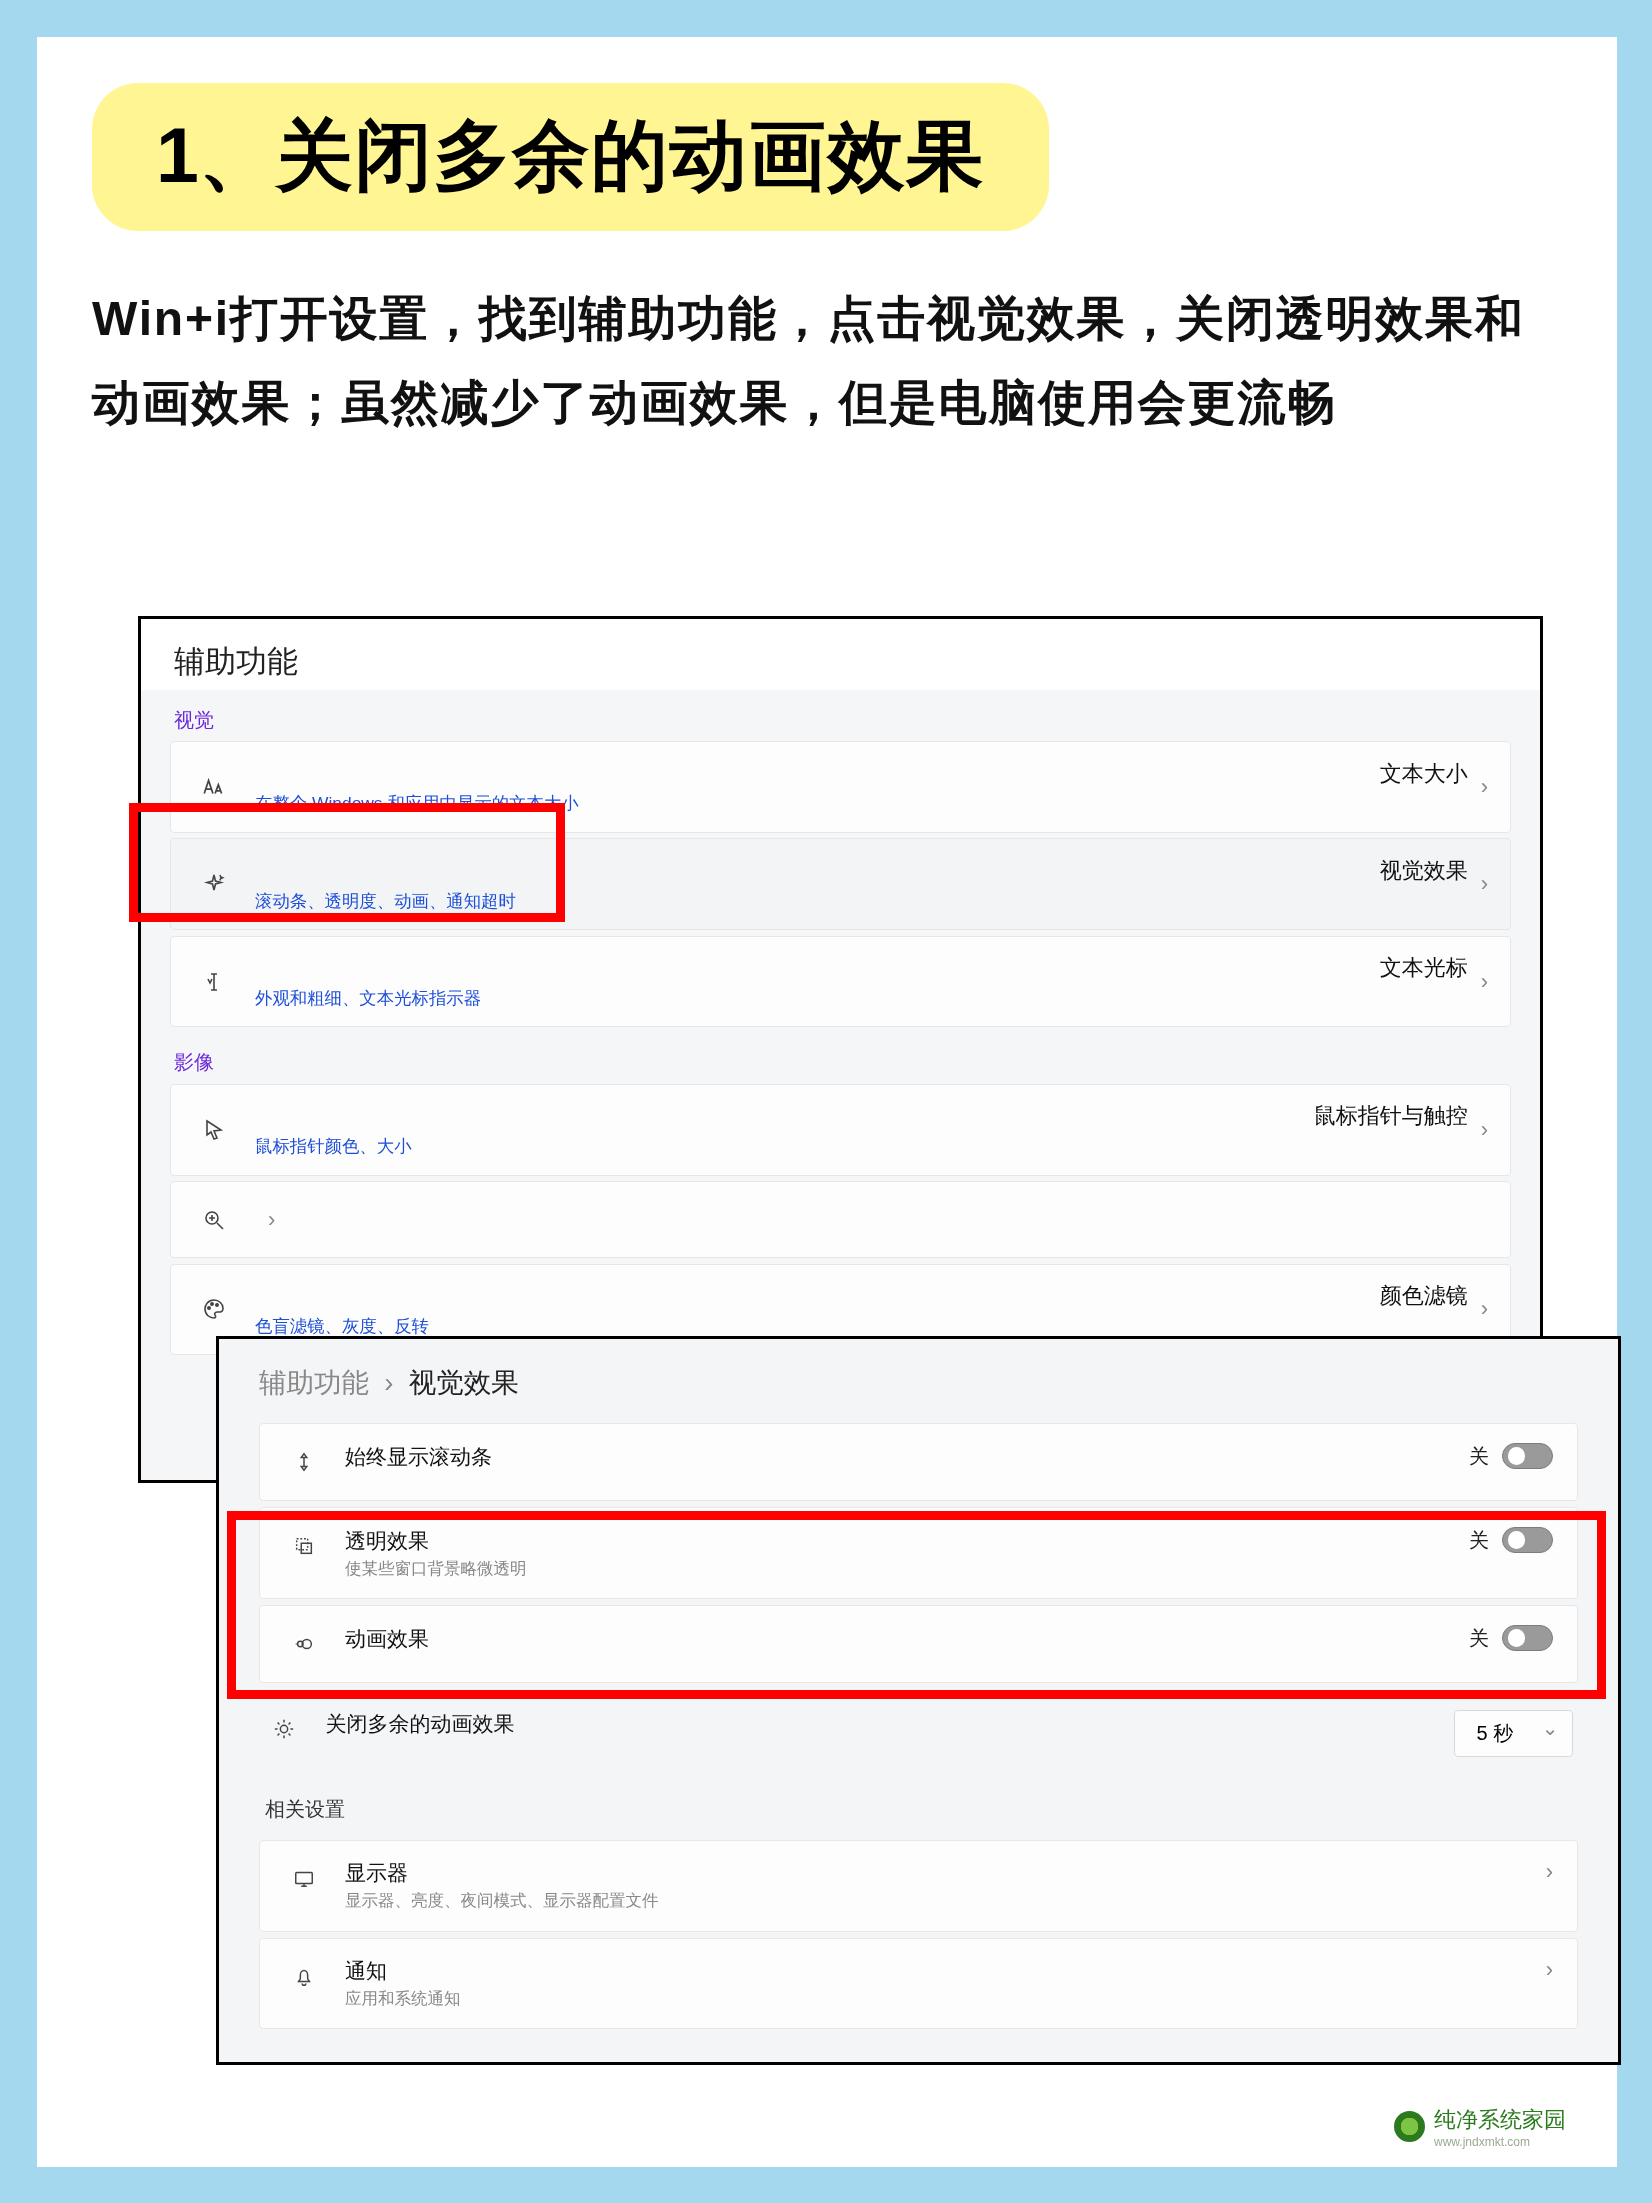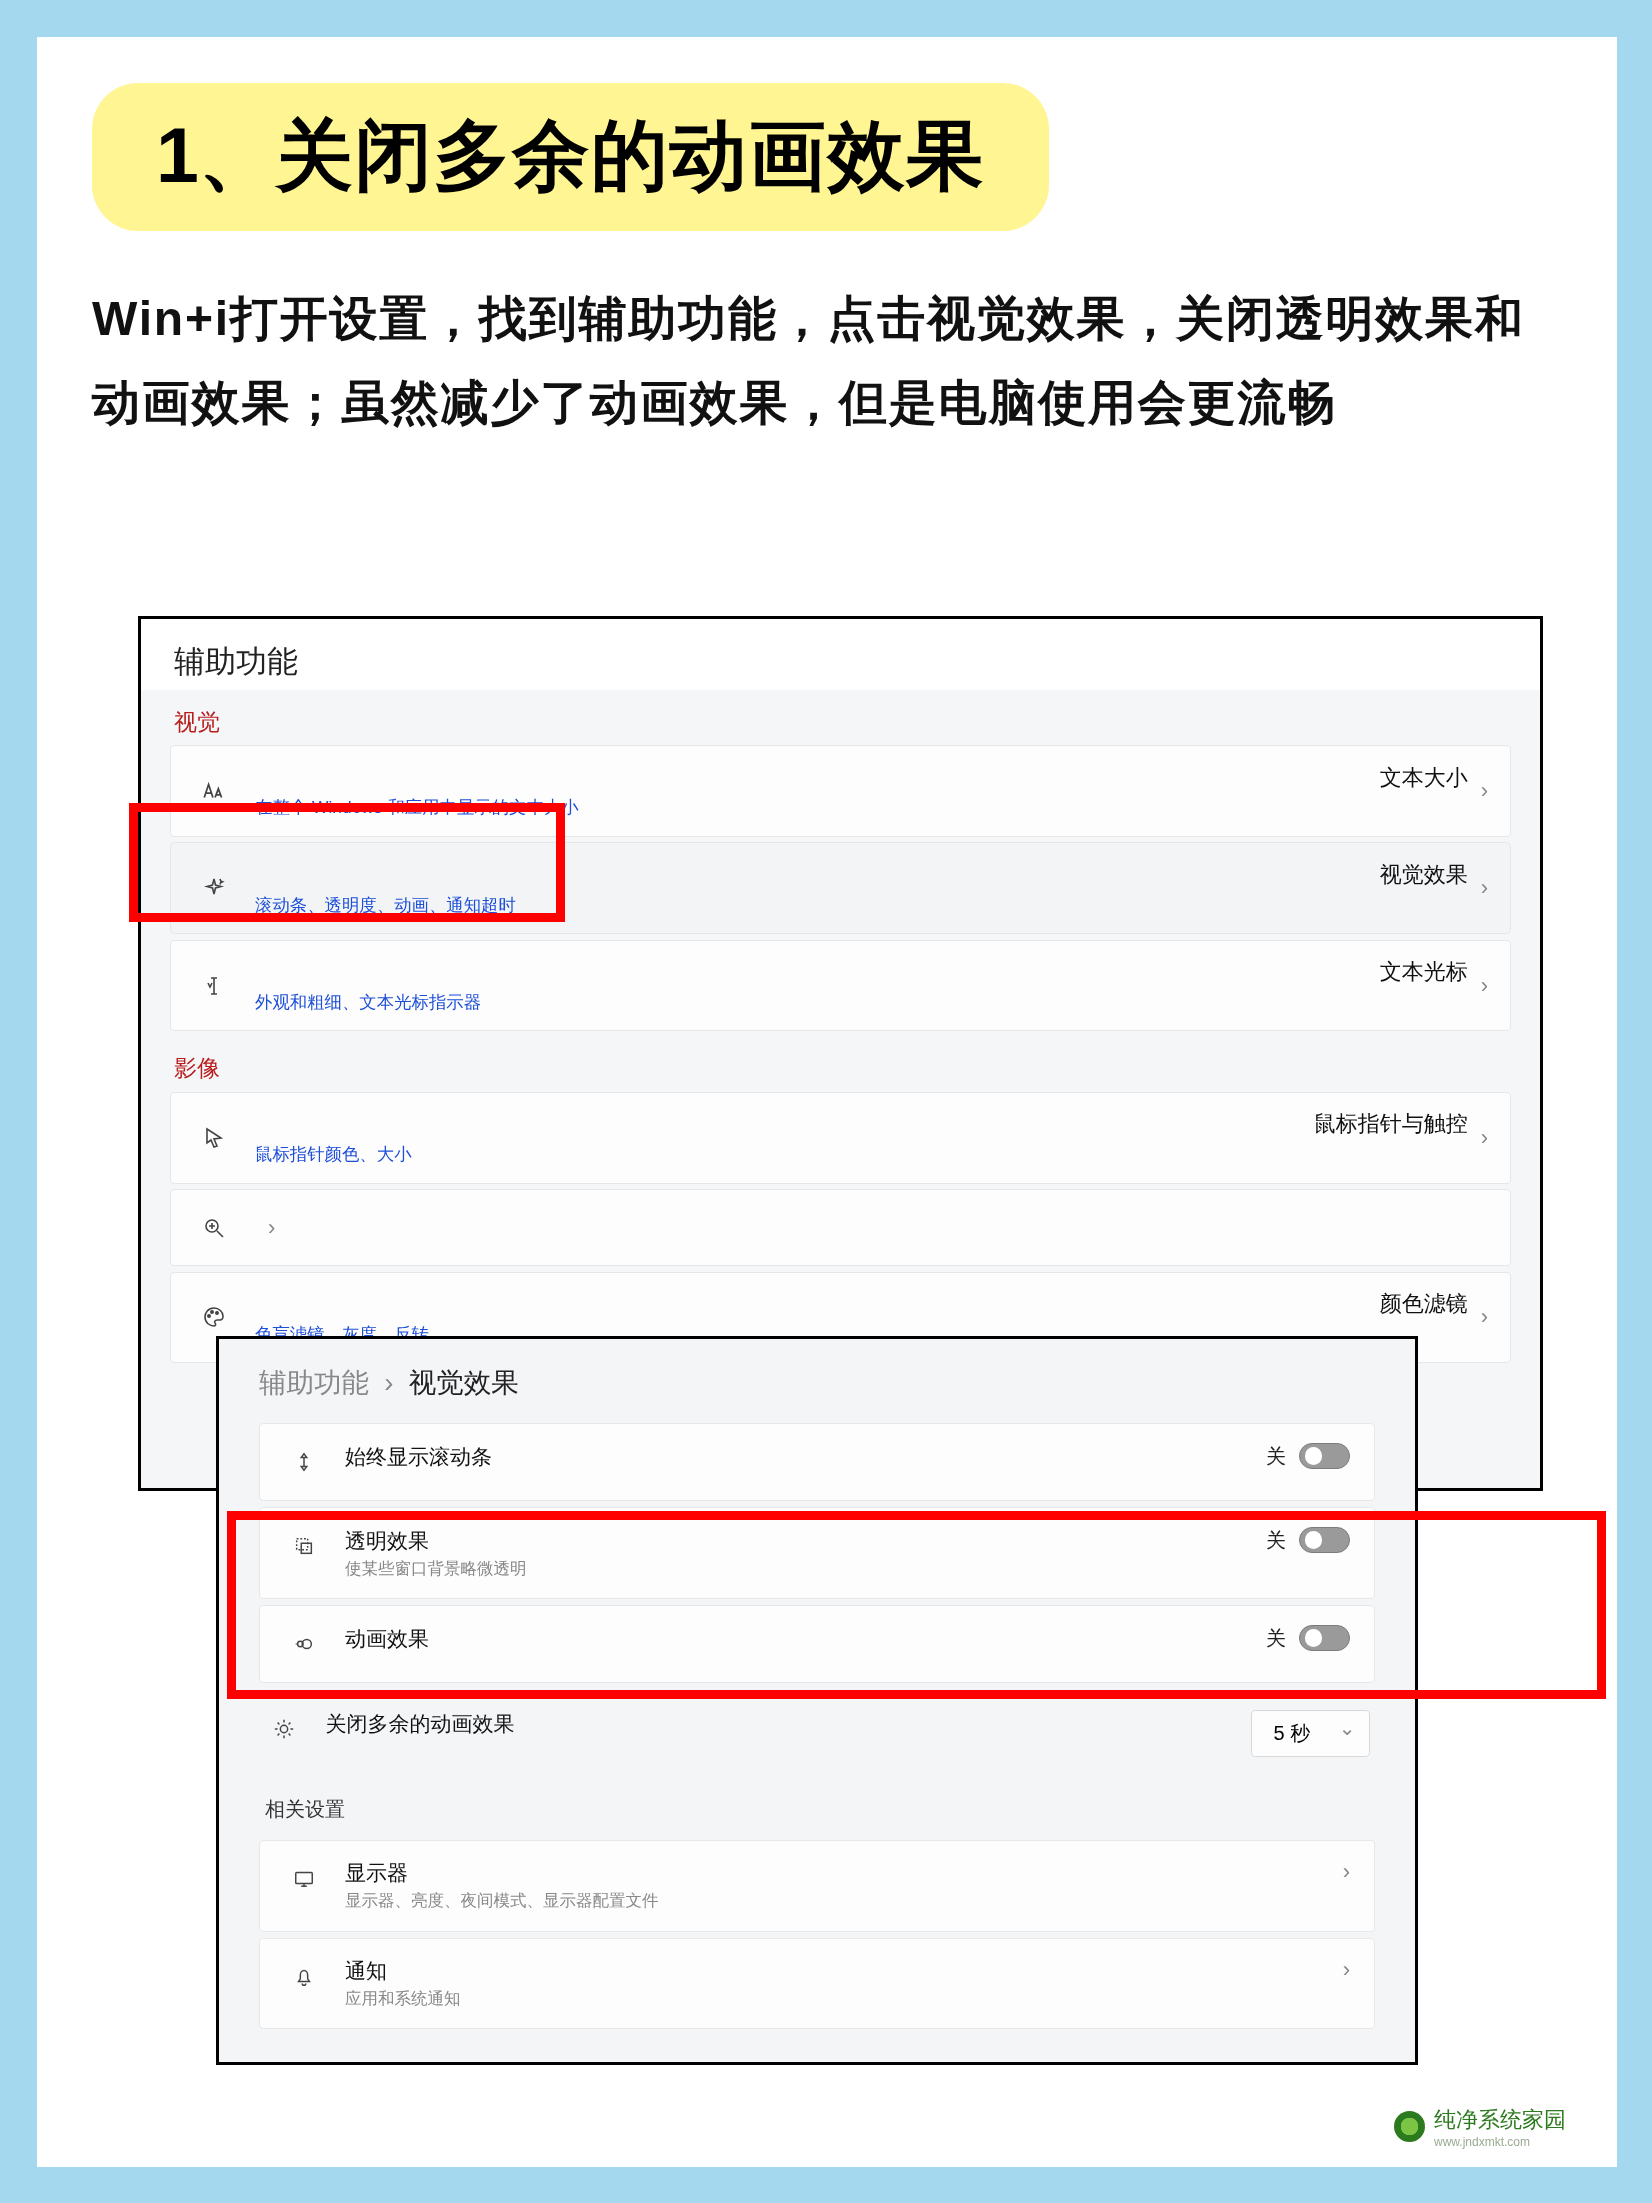--- a/index.html
+++ b/index.html
@@ -54,22 +54,22 @@
     border: 3.7px solid #000;
     padding-bottom: 119px;
   }
   .panel-head {
     font-size: 31px;
     color: #222;
     padding: 22px 33px 7.3px;
     background: #fff;
   }
   .section-label {
-    font-size: 23px;
-    color: #b91c1c;
+    font-size: 20px;
+    color: #6d28d9;
     padding: 16.5px 33px 7.3px;
   }
   .card-list { padding: 0 29px; }
   .card {
     background: #fdfdfd;
     border: 0.9px solid #e6e6e6;
     border-radius: 4.6px;
     margin-bottom: 5.5px;
     display: flex;
     align-items: center;
@@ -100,21 +100,21 @@
     width: 436px;
     height: 119px;
     z-index: 10;
     pointer-events: none;
   }
 
   .panel2 {
     position: absolute;
     left: 179px;
     top: 1299px;
-    width: 1202px;
+    width: 1405px;
     background: #f4f5f7;
     border: 3.7px solid #000;
     padding-bottom: 26px;
     z-index: 5;
   }
   .bc {
     padding: 26px 40px 13px;
     font-size: 27.5px;
     color: #888;
     background: #f4f5f7;

